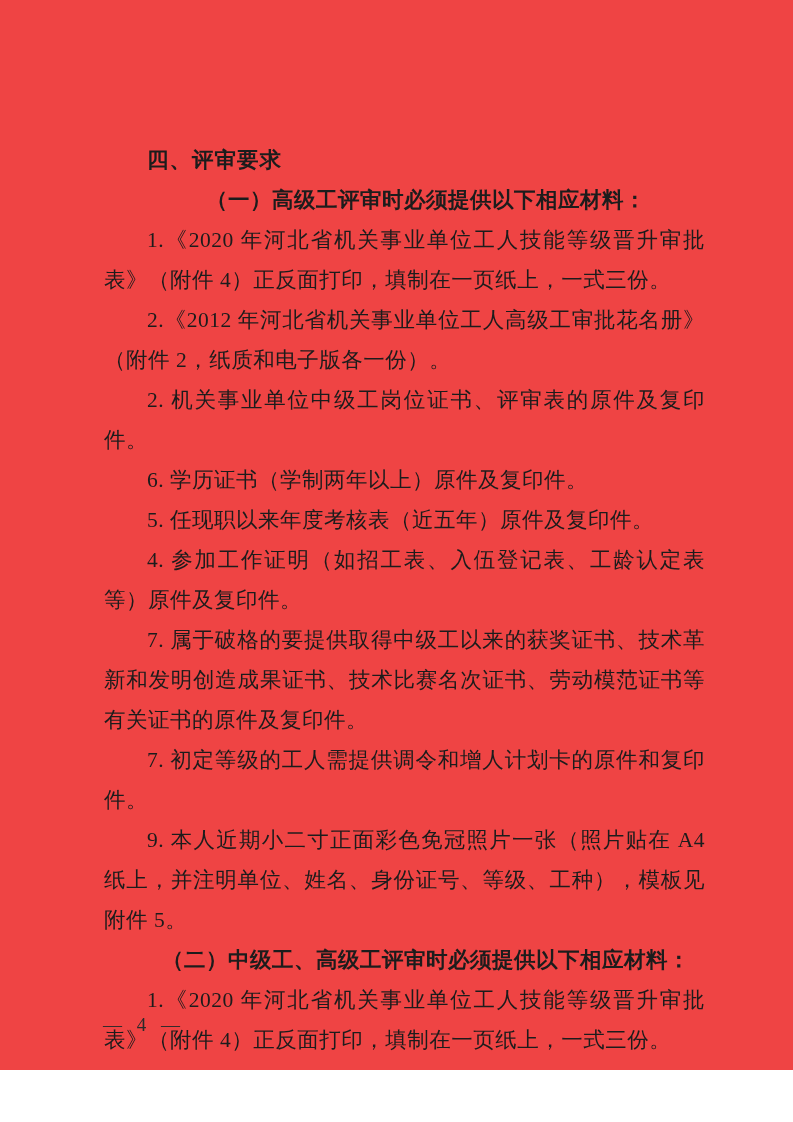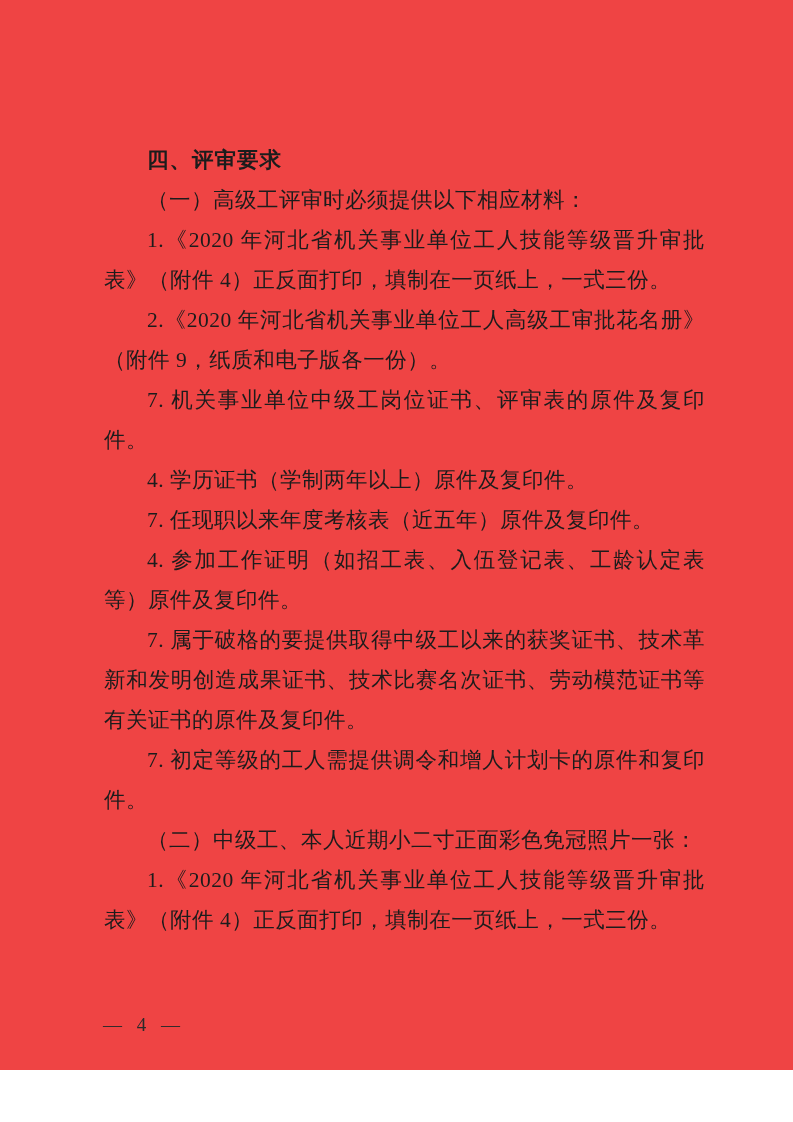--- a/index.html
+++ b/index.html
@@ -32,23 +32,23 @@
     text-align: justify;
     letter-spacing: 0.5px;
   }
   .content p.heading-1 {
     font-family: "Liberation Sans", "DejaVu Sans", sans-serif;
     font-weight: 700;
     letter-spacing: 1px;
     text-align: left;
   }
   .content p.heading-2 {
-    font-weight: 400;
+    font-weight: 700;
     letter-spacing: 0.5px;
-    text-align: left;
+    text-align: center;
   }
   .footer {
     position: absolute;
     left: 103px;
     top: 1005px;
     line-height: 40px;
     font-size: 19px;
     letter-spacing: 5px;
     color: #2a2a2a;
     font-family: "Liberation Serif", "DejaVu Serif", serif;
@@ -58,28 +58,29 @@
 <body>
 
 <div class="page">
   <div class="content">
 
     <p class="heading-1">四、评审要求</p>
 
     <p class="heading-2">（一）高级工评审时必须提供以下相应材料：</p>
 
     <p>1.《2020 年河北省机关事业单位工人技能等级晋升审批表》（附件 4）正反面打印，填制在一页纸上，一式三份。</p>
-    <p>2.《2020 年河北省机关事业单位工人高级工审批花名册》（附件 9，纸质和电子版各一份）。</p>
-    <p>7. 机关事业单位中级工岗位证书、评审表的原件及复印件。</p>
-    <p>4. 学历证书（学制两年以上）原件及复印件。</p>
-    <p>7. 任现职以来年度考核表（近五年）原件及复印件。</p>
+    <p>2.《2012 年河北省机关事业单位工人高级工审批花名册》（附件 2，纸质和电子版各一份）。</p>
+    <p>2. 机关事业单位中级工岗位证书、评审表的原件及复印件。</p>
+    <p>6. 学历证书（学制两年以上）原件及复印件。</p>
+    <p>5. 任现职以来年度考核表（近五年）原件及复印件。</p>
     <p>4. 参加工作证明（如招工表、入伍登记表、工龄认定表等）原件及复印件。</p>
     <p>7. 属于破格的要提供取得中级工以来的获奖证书、技术革新和发明创造成果证书、技术比赛名次证书、劳动模范证书等有关证书的原件及复印件。</p>
     <p>7. 初定等级的工人需提供调令和增人计划卡的原件和复印件。</p>
+    <p>9. 本人近期小二寸正面彩色免冠照片一张（照片贴在 A4 纸上，并注明单位、姓名、身份证号、等级、工种），模板见附件 5。</p>
 
-    <p class="heading-2">（二）中级工、本人近期小二寸正面彩色免冠照片一张：</p>
+    <p class="heading-2">（二）中级工、高级工评审时必须提供以下相应材料：</p>
 
     <p>1.《2020 年河北省机关事业单位工人技能等级晋升审批表》（附件 4）正反面打印，填制在一页纸上，一式三份。</p>
 
   </div>
 
   <div class="footer">— 4 —</div>
 </div>
 
 </body></html>

